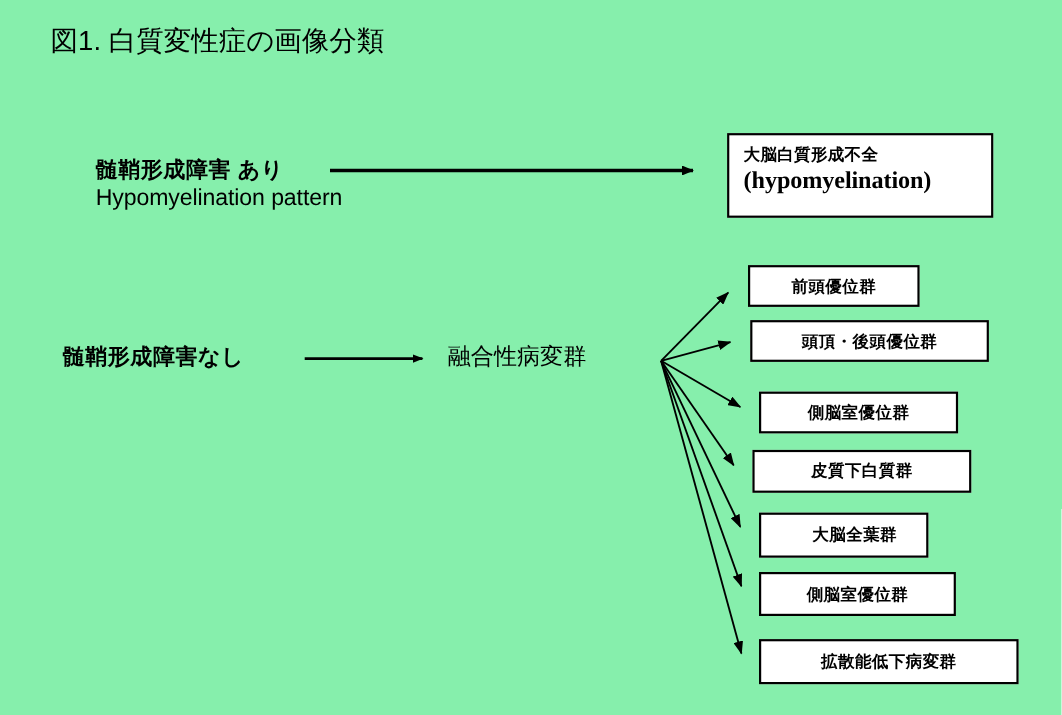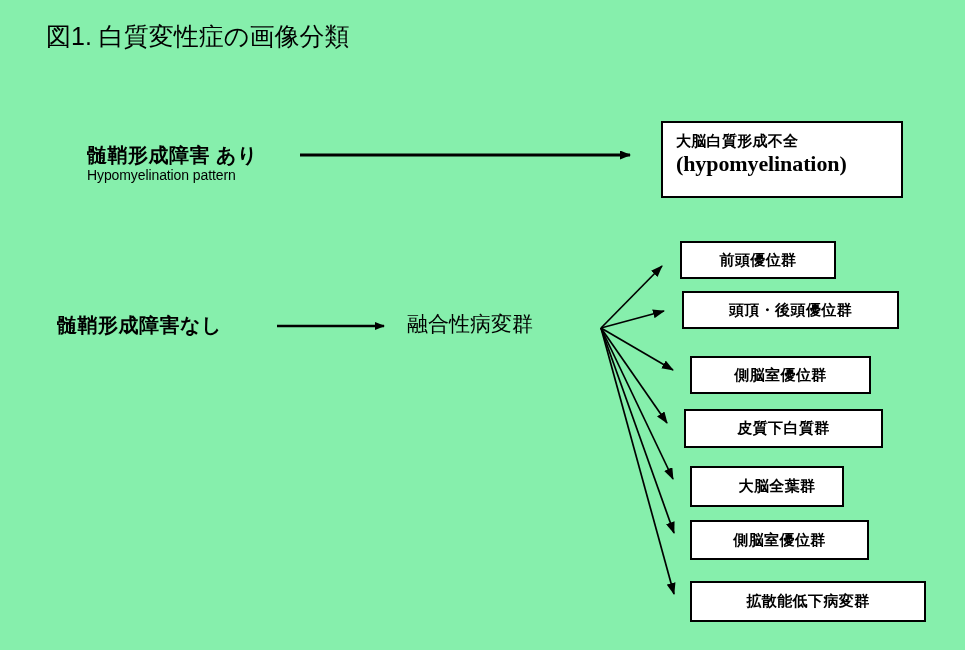--- a/index.html
+++ b/index.html
@@ -45,21 +45,21 @@
   .branch-label .jp {
     display: block;
     font-size: 20px;
     font-weight: 700;
     letter-spacing: 0.5px;
     line-height: 1.22;
     color: #000;
   }
   .branch-label .en {
     display: block;
-    font-size: 14px;
+    font-size: 21px;
     font-weight: 400;
     letter-spacing: -0.1px;
     line-height: 1.22;
     color: #000;
   }
 
   #label-hypo {
     left: 49px;
     top: 143px;
     margin-left: 38px;

